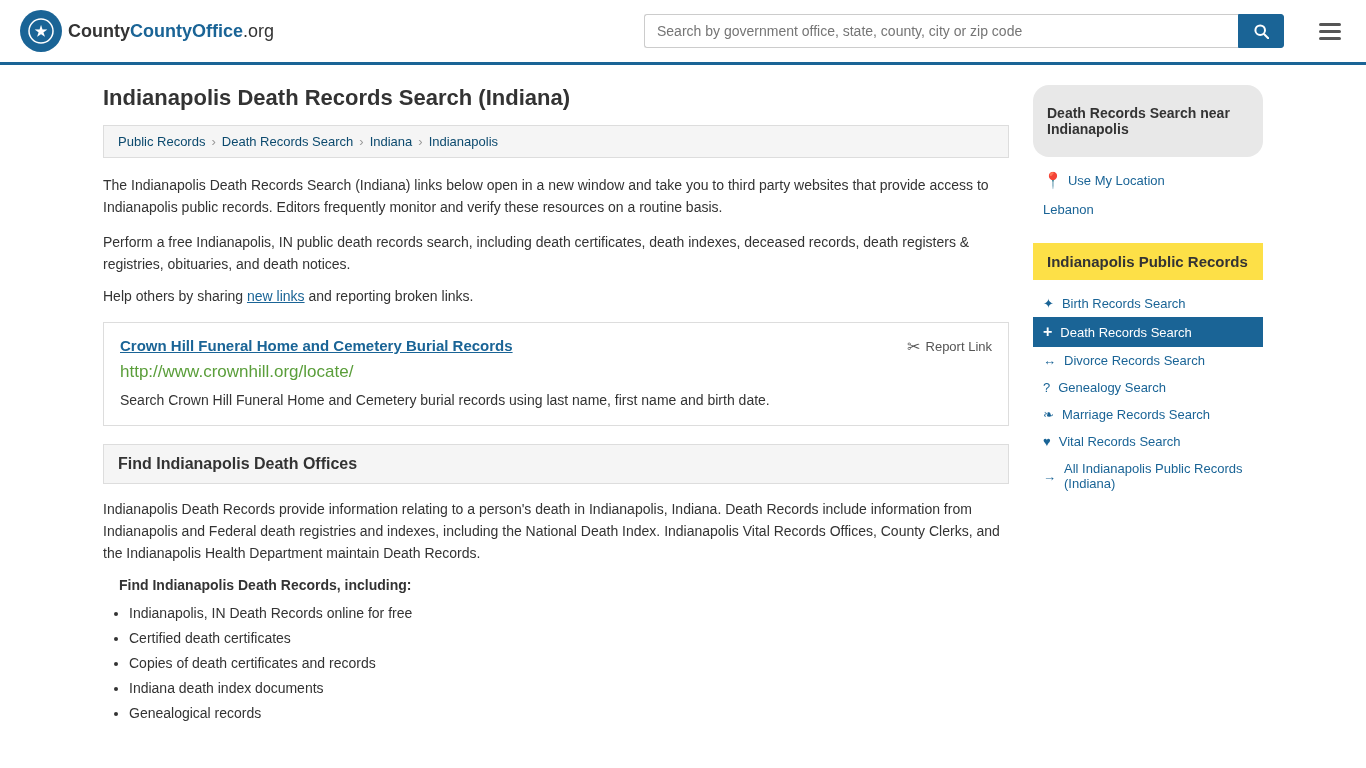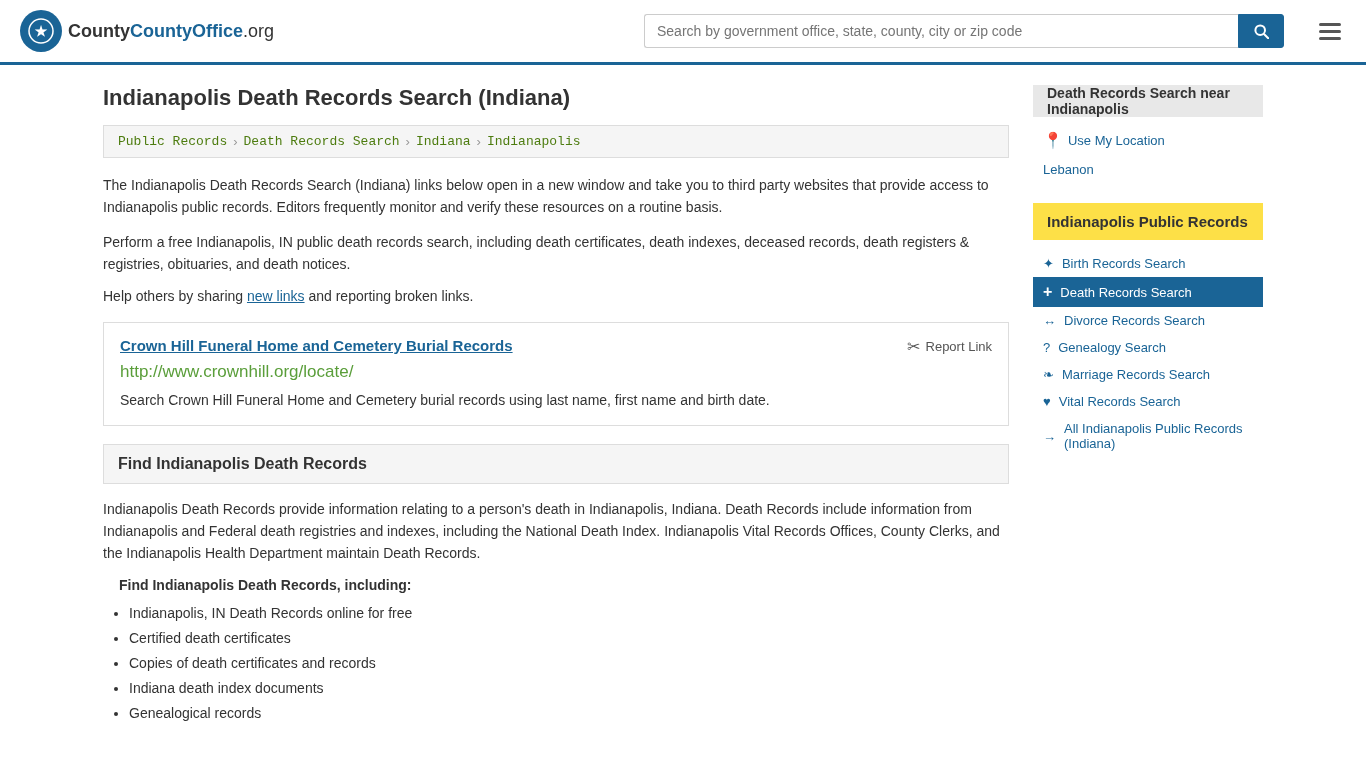--- a/index.html
+++ b/index.html
@@ -111,23 +111,22 @@
       padding: 8px 14px;
       font-size: 13px;
       color: #666;
       margin-bottom: 16px;
       display: flex;
       align-items: center;
       gap: 6px;
       flex-wrap: wrap;
     }
     .breadcrumb a {
-      color: #4d7c0f;
+      color: #0c4a6e;
       text-decoration: none;
-      font-family: Liberation Mono, monospace;
     }
     .breadcrumb-sep { color: #999; }
 
     .description { font-size: 14px; line-height: 1.6; margin-bottom: 12px; color: #333; }
     .help-text { font-size: 14px; margin-bottom: 18px; }
     .help-text a { color: #1a6496; text-decoration: underline; cursor: pointer; }
 
     
     .link-card {
       border: 1px solid #ddd;
@@ -236,25 +235,26 @@
       display: flex;
       align-items: center;
       gap: 5px;
       padding: 6px 10px;
       font-size: 13px;
       color: #1a6496;
       cursor: pointer;
     }
     .nearby-header {
       background: #e8e8e8;
-      padding: 0 14px;
+      padding: 20px 14px;
       font-size: 14px;
       font-weight: bold;
       color: #333;
       margin-bottom: 8px;
+      border-radius: 16px;
     }
   </style>
 </head>
 <body>
 
 <header>
   <div class="header">
     <a class="logo-area" href="#">
       <div class="logo-circle">
         <svg width="26" height="26" viewBox="0 0 26 26" fill="none">
@@ -316,21 +316,21 @@
         <div class="report-link">
           <span class="report-icon">✂</span>
           <span>Report Link</span>
         </div>
       </div>
       <div class="link-url">http://www.crownhill.org/locate/</div>
       <p class="link-desc">Search Crown Hill Funeral Home and Cemetery burial records using last name, first name and birth date.</p>
     </div>
 
     <div class="find-section">
-      <h2 class="find-section-title">Find Indianapolis Death Records</h2>
+      <h2 class="find-section-title">Find Indianapolis Death Offices</h2>
     </div>
 
     <p class="section-desc">Indianapolis Death Records provide information relating to a person's death in Indianapolis, Indiana. Death Records include information from Indianapolis and Federal death registries and indexes, including the National Death Index. Indianapolis Vital Records Offices, County Clerks, and the Indianapolis Health Department maintain Death Records.</p>
 
     <p class="bold-heading">Find Indianapolis Death Records, including:</p>
 
     <ul class="bullet-list">
       <li>Indianapolis, IN Death Records online for free</li>
       <li>Certified death certificates</li>
       <li>Copies of death certificates and records</li>

